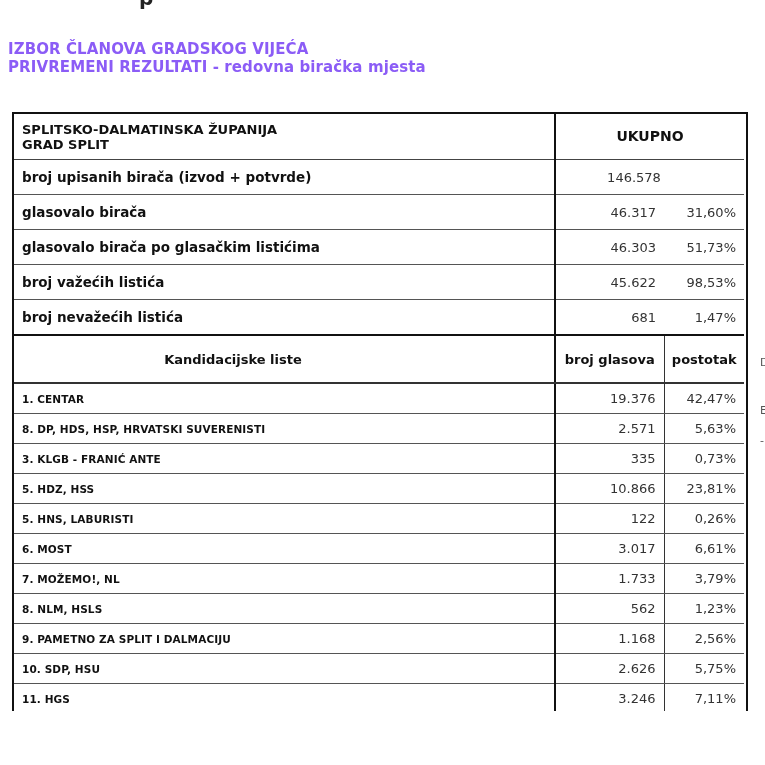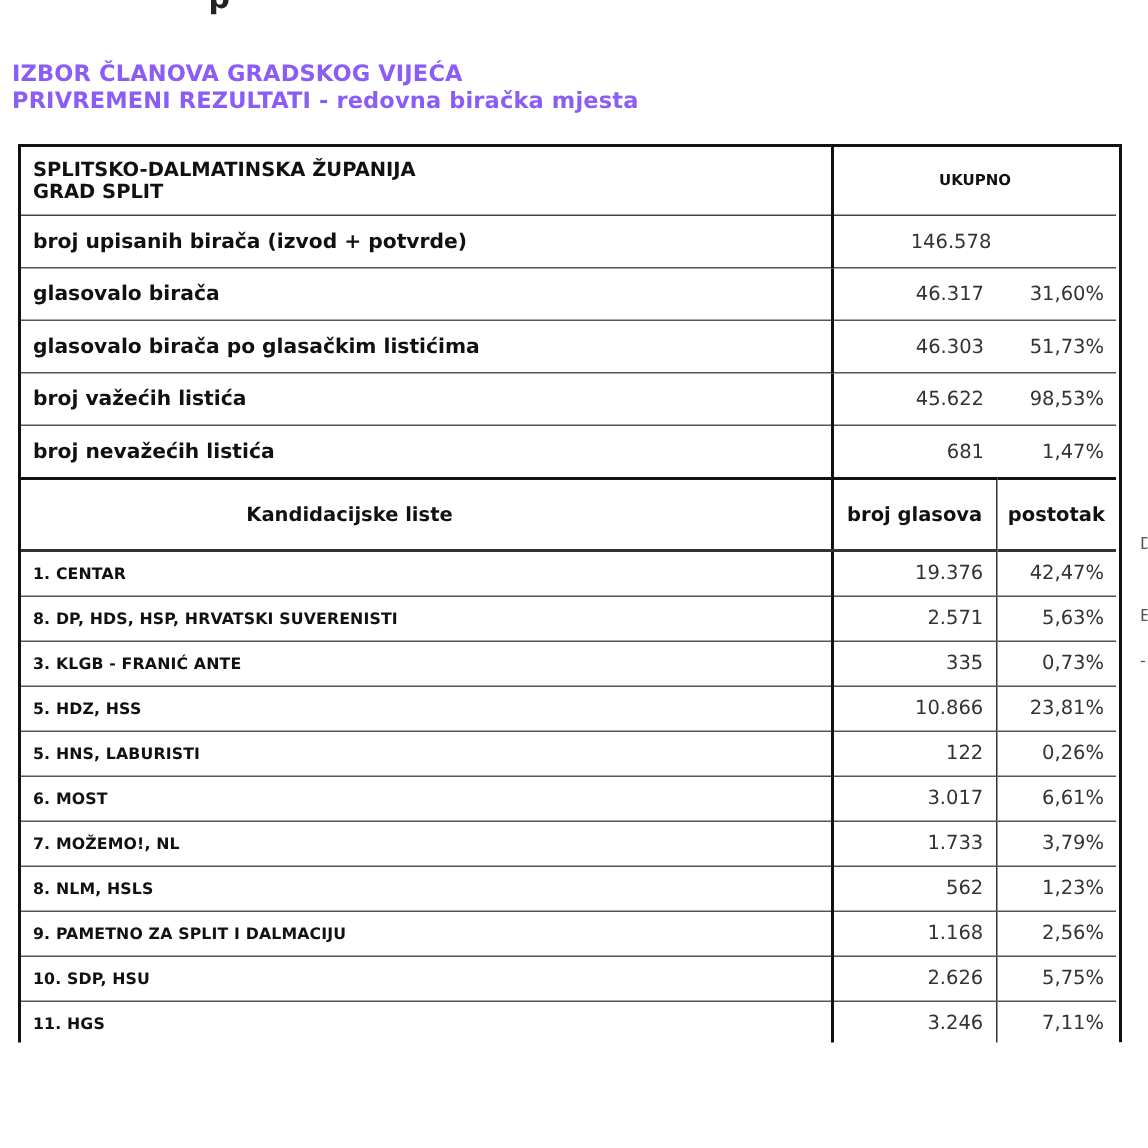--- a/index.html
+++ b/index.html
@@ -2,32 +2,32 @@
 <html><head>
 <meta charset="utf-8">
 <style>
   html, body { margin: 0; padding: 0; background: #ffffff; }
   body { width: 765px; height: 765px; position: relative; overflow: hidden;
          font-family: "DejaVu Sans", "Liberation Sans", sans-serif; color: #111; }
   .topfrag { position: absolute; left: 139px; top: -14px; font-size: 20px; font-weight: bold; color:#222; }
   .title { position: absolute; left: 8px; top: 40px; font-size: 15px; font-weight: bold; line-height: 18px; color: #8b5cf6; }
   .title .line { display: block; white-space: nowrap; letter-spacing: 0.1px; }
 
-  .tbl-wrap { position: absolute; left: 12px; top: 96px; width: 734px; height: 597px; overflow: hidden;
+  .tbl-wrap { position: absolute; left: 12px; top: 112px; width: 734px; height: 597px; overflow: hidden;
               border-left: 2px solid #111; border-top: 2px solid #111; }
   .tbl-wrap::after { content: ""; position: absolute; right: 0; top: 0; bottom: 0; width: 2px; background: #111; }
   table { border-collapse: collapse; width: 730px; table-layout: fixed; }
   td, th { padding: 0 8px; border-bottom: 1px solid #555; vertical-align: middle; }
   col.c1 { width: 541px; } col.c2 { width: 109px; } col.c3 { width: 80px; }
   .c-label { border-right: 2px solid #111; }
   .c-num { text-align: right; border-right: 1px solid #333; }
   .c-pct { text-align: right; }
 
   tr.hdr td { height: 45px; font-weight: bold; font-size: 13px; line-height: 15px; border-bottom: 1px solid #444; }
-  tr.hdr td.ukupno { text-align: center; font-size: 10px; }
+  tr.hdr td.ukupno { text-align: center; font-size: 14px; }
   tr.stat td { height: 34px; font-size: 13.5px; }
   tr.stat td.c-label { font-weight: bold; }
   tr.stat td.c-num, tr.stat td.c-pct { font-size: 13px; color: #333; }
   tr.stat td.single { text-align: center; padding-right: 40px; }
   tr.stat.last td { border-bottom: 2px solid #111; }
 
   tr.sec td { height: 36px; font-weight: bold; font-size: 13px; border-bottom: 2px solid #333; }
   tr.sec td.c-label { text-align: center; padding-right: 110px; }
   tr.sec td.c-num { text-align: center; padding: 5px 4px; }
   tr.sec td.c-pct { text-align: center; padding: 0 4px; }

